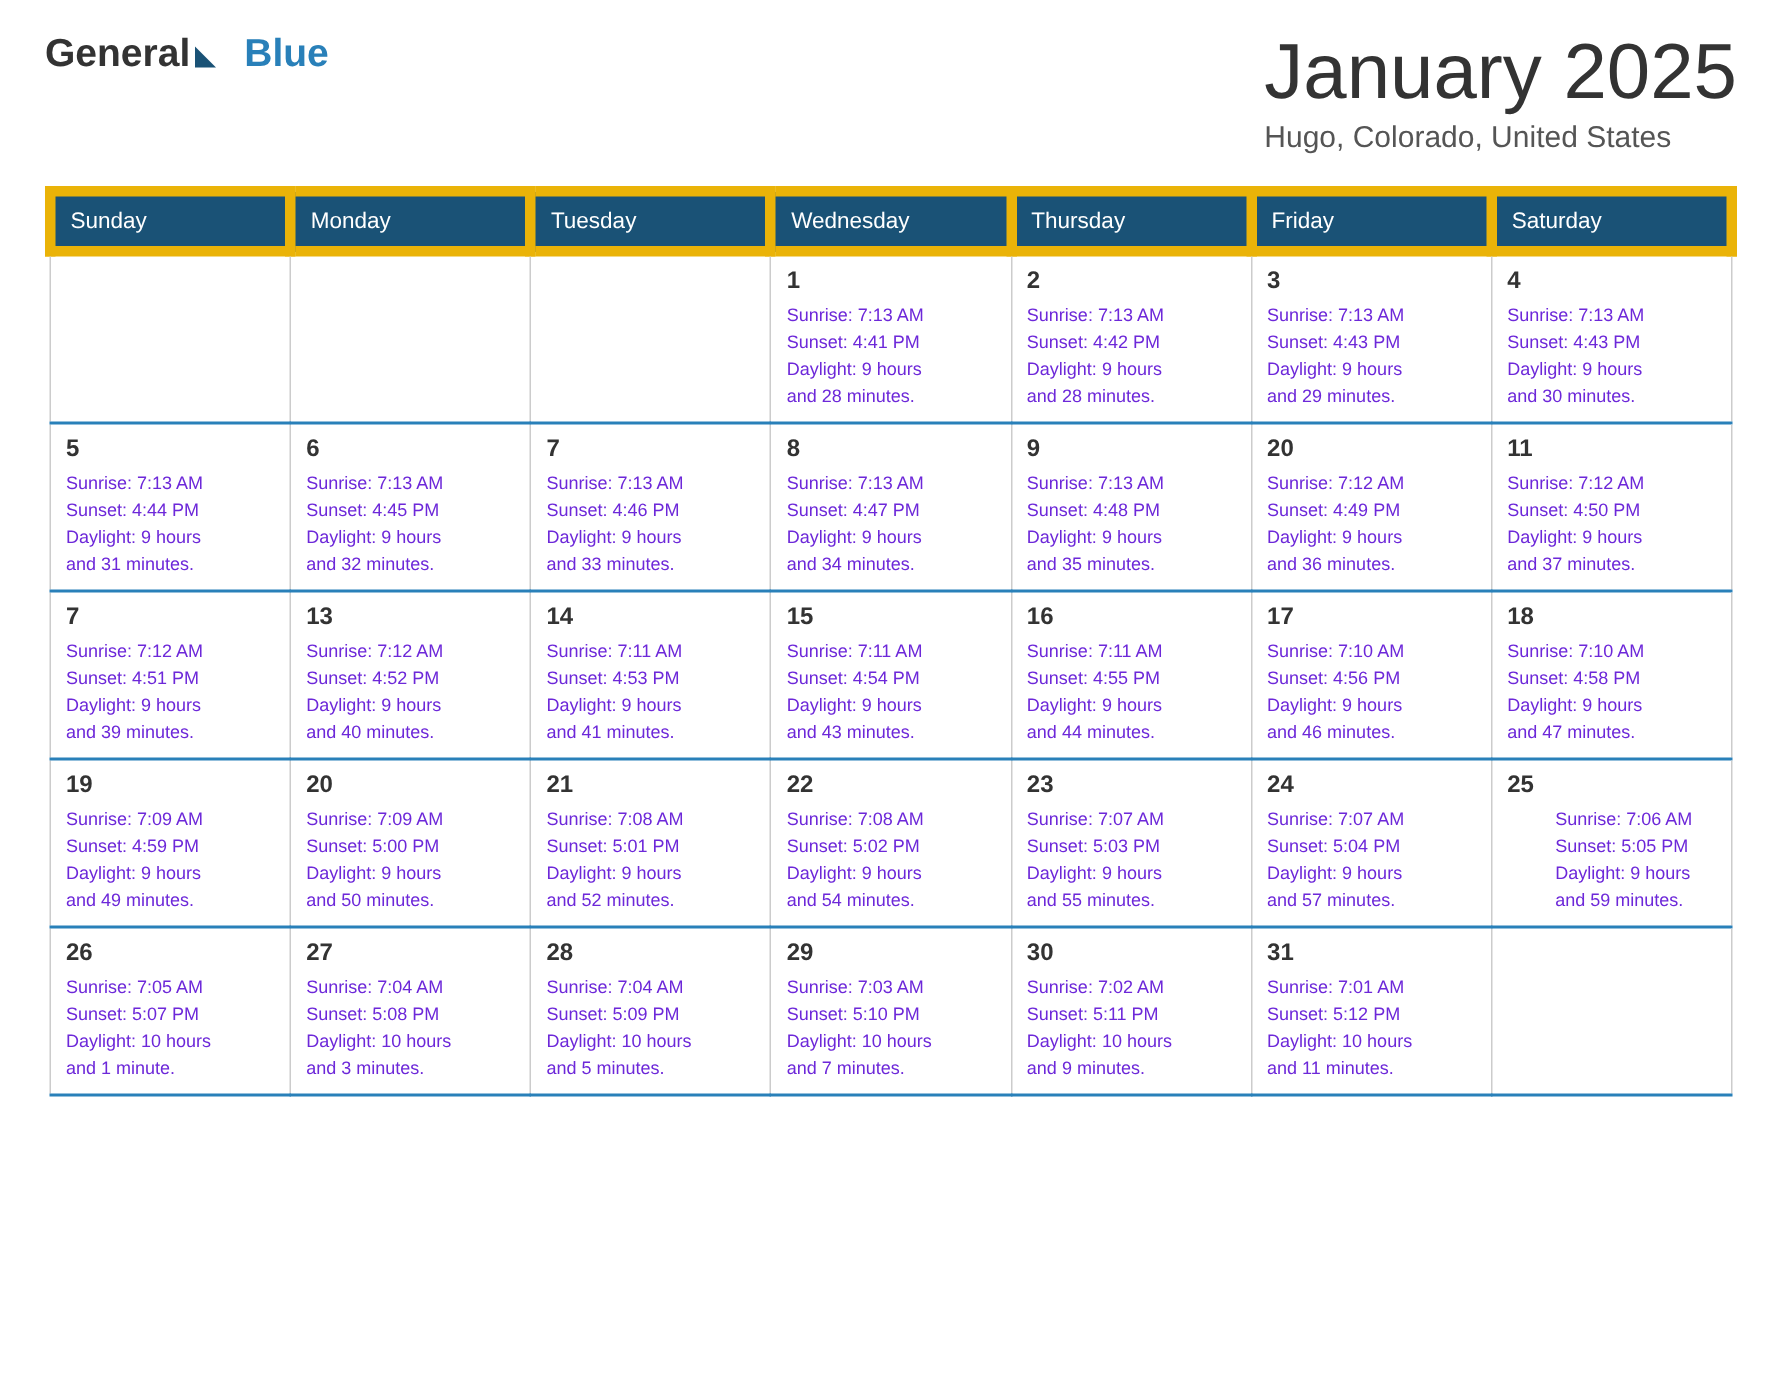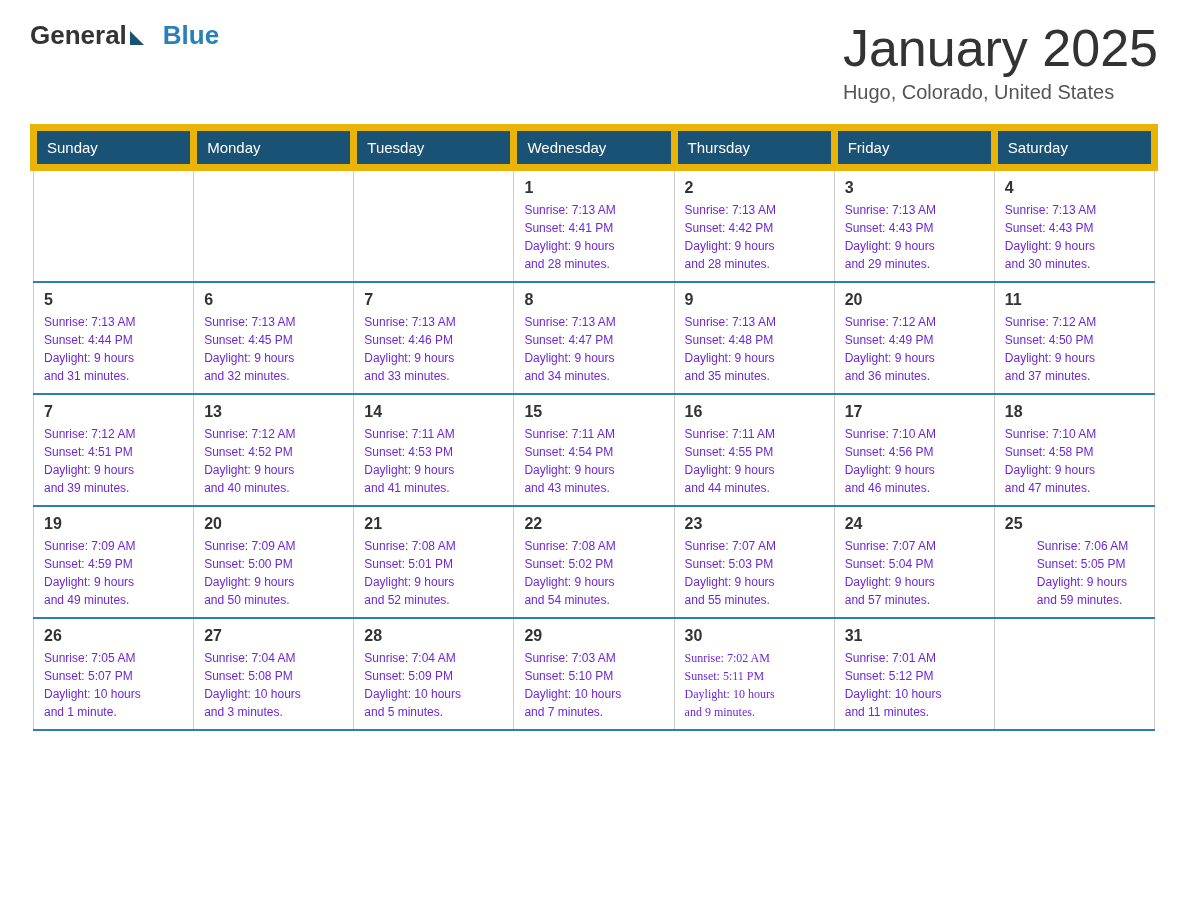--- a/index.html
+++ b/index.html
@@ -338,21 +338,21 @@
         </td>
         <td>
           <div class="day-number">29</div>
           <div class="day-info" style="white-space: pre-line;">Sunrise: 7:03 AM
 Sunset: 5:10 PM
 Daylight: 10 hours
 and 7 minutes.</div>
         </td>
         <td>
           <div class="day-number">30</div>
-          <div class="day-info" style="white-space: pre-line; font-family: Liberation Serif, serif;">Sunrise: 7:02 AM
+          <div class="day-info" style="white-space: pre-line;">Sunrise: 7:02 AM
 Sunset: 5:11 PM
 Daylight: 10 hours
 and 9 minutes.</div>
         </td>
         <td>
           <div class="day-number">31</div>
           <div class="day-info" style="white-space: pre-line;">Sunrise: 7:01 AM
 Sunset: 5:12 PM
 Daylight: 10 hours
 and 11 minutes.</div>

